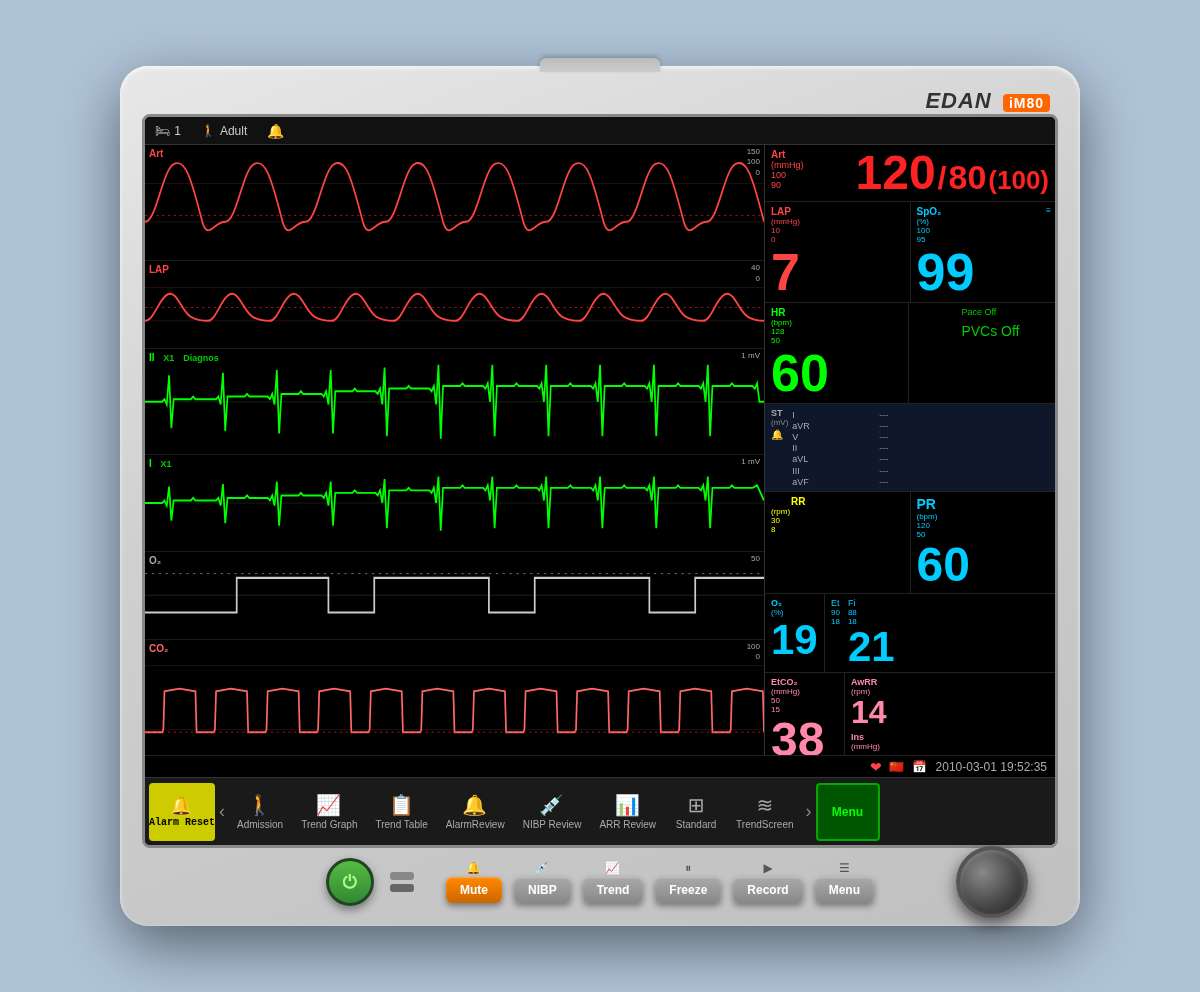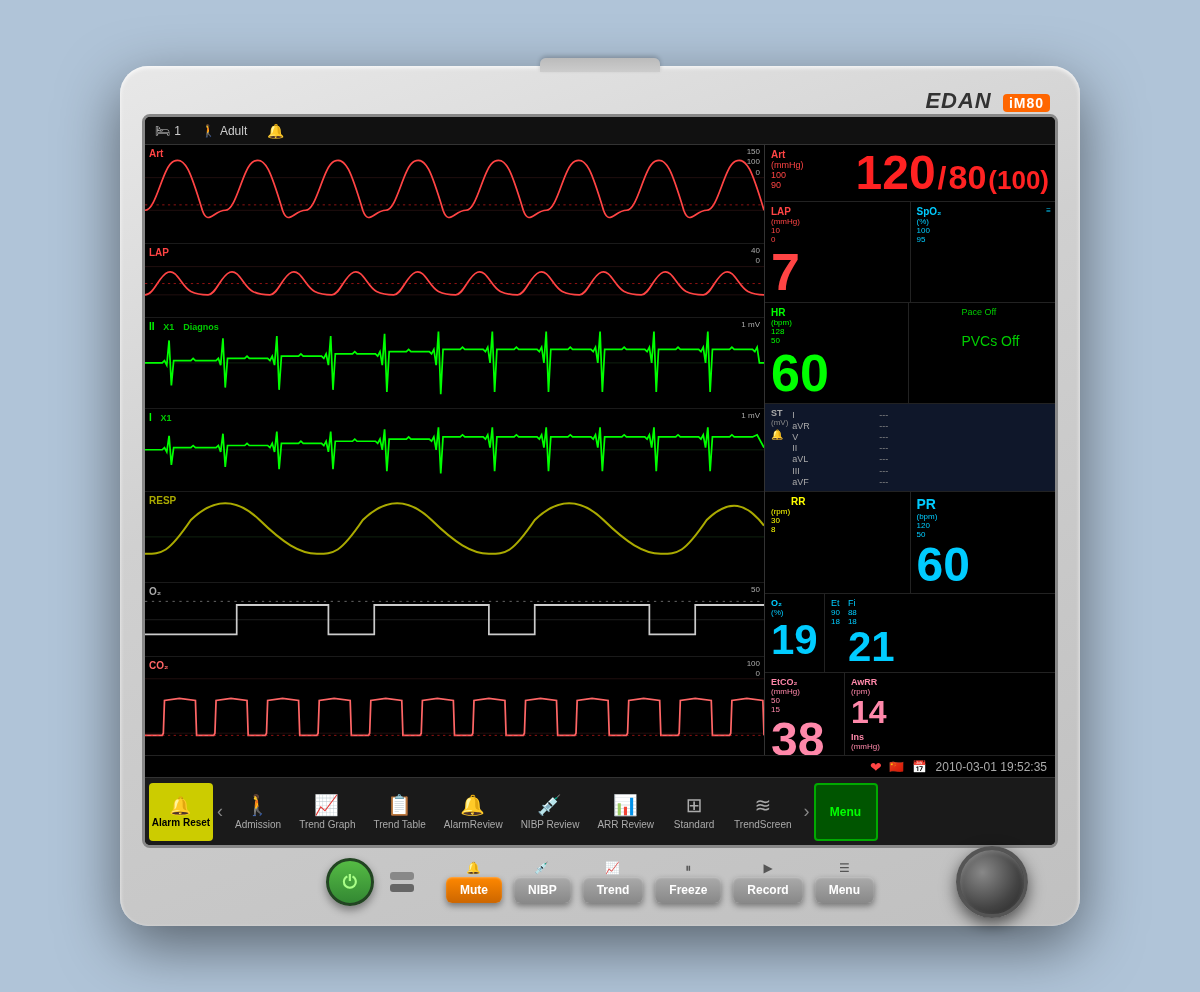--- a/index.html
+++ b/index.html
@@ -189,21 +189,21 @@
       background: #cccc00;
       border-radius: 4px;
       min-width: 64px;
       height: 58px;
       display: flex;
       flex-direction: column;
       align-items: center;
       justify-content: center;
       cursor: pointer;
     }
-    .alarm-reset-btn .btn-label { color: #000; font-size: 10px; font-weight: bold; }
+    .alarm-reset-btn .btn-label { color: #000; font-size: 10px; font-weight: bold; font-family: Liberation Mono, monospace; }
 
     .menu-btn {
       background: #005500;
       border-radius: 4px;
       min-width: 64px;
       height: 58px;
       display: flex;
       flex-direction: column;
       align-items: center;
       justify-content: center;
@@ -419,27 +419,20 @@
           </span>
           <div class="wave-scale" style="color:#aaa; font-size:8px;">
             <div>1 mV</div>
           </div>
           <svg class="wave-svg" viewBox="0 0 540 76" preserveAspectRatio="none">
             <line x1="0" y1="38" x2="540" y2="38" class="grid-line"></line>
             <path d="M0,38 L15,38 L17,36 L19,40 L21,25 L23,52 L25,36 L40,36 L42,34 L44,36 L60,36 L62,36 L64,34 L66,40 L68,23 L70,54 L72,34 L87,34 L89,32 L91,34 L107,34 L109,36 L111,32 L113,40 L115,21 L117,56 L119,32 L134,32 L136,30 L138,32 L154,32 L156,34 L158,30 L160,40 L162,21 L164,56 L166,30 L181,30 L183,28 L185,30 L201,30 L203,32 L205,28 L207,38 L209,19 L211,58 L213,28 L228,28 L230,26 L232,28 L248,28 L250,30 L252,26 L254,38 L256,17 L258,60 L260,26 L275,26 L277,24 L279,26 L295,26 L297,28 L299,24 L301,36 L303,17 L305,58 L307,26 L322,26 L324,24 L326,26 L342,26 L344,28 L346,24 L348,36 L350,17 L352,58 L354,26 L369,26 L371,24 L373,26 L389,26 L391,28 L393,24 L395,36 L397,17 L399,58 L401,26 L416,26 L418,24 L420,26 L436,26 L438,28 L440,24 L442,36 L444,17 L446,58 L448,26 L463,26 L465,24 L467,26 L483,26 L485,28 L487,24 L489,36 L491,17 L493,58 L495,26 L510,26 L512,24 L514,26 L530,26 L534,24 L540,36" stroke="#00ff00" stroke-width="1.5" fill="none"></path>
           </svg>
         </div>
 
-        <div class="wave-channel" style="flex:1.1;">
-          <span class="wave-label" style="color:#aaaa00;">RESP</span>
-          <svg class="wave-svg" viewBox="0 0 540 80" preserveAspectRatio="none">
-            <line x1="0" y1="40" x2="540" y2="40" class="grid-line"></line>
-            <path d="M0,55 C15,55 20,55 40,25 C60,5 80,5 100,25 C120,45 135,55 150,55 C165,55 170,55 190,25 C210,5 230,5 250,25 C270,45 285,55 300,55 C315,55 320,55 340,25 C360,5 380,5 400,25 C420,45 435,55 450,55 C465,55 470,55 490,25 C510,5 525,10 540,30" stroke="#aaaa00" stroke-width="1.8" fill="none"></path>
-          </svg>
-        </div>
 
         <div class="wave-channel" style="flex:0.9;">
           <span class="wave-label" style="color:#aaaaaa;">O₂</span>
           <div class="wave-scale" style="color:#aaa; font-size:8px; position:absolute; left:30px; top:2px;">
             <span>50</span>
           </div>
           <svg class="wave-svg" viewBox="0 0 540 60" preserveAspectRatio="none">
             <line x1="0" y1="30" x2="540" y2="30" stroke="#333" stroke-width="0.5"></line>
             <line x1="0" y1="15" x2="540" y2="15" stroke="#aaaaaa" stroke-width="0.5" stroke-dasharray="2,4"></line>
 
@@ -501,35 +494,36 @@
               <div>
                 <div style="color:#00ccff; font-size:10px; font-weight:bold;">SpO₂</div>
                 <div style="color:#00ccff; font-size:8px;">(%)</div>
                 <div style="color:#00ccff; font-size:8px;">
                   <span>100</span><br>
                   <span>95</span>
                 </div>
               </div>
               <div style="position:absolute; right:4px; top:4px; color:#00ccff; font-size:8px;">≡</div>
             </div>
+            <div style="color:#00ccff; font-size:52px; font-weight:bold; line-height:1; margin-top:2px;">99</div>
           </div>
         </div>
 
         <div style="display:flex; border-bottom:1px solid #222;gap:46px;">
           <div style="flex:1.2; background:#000; padding:4px 6px; border-right:1px solid #222; cursor:pointer;">
             <div style="color:#00ff00; font-size:10px; font-weight:bold;">HR</div>
             <div style="color:#00ff00; font-size:8px;">(bpm)</div>
             <div style="color:#00ff00; font-size:8px;">
               <span>128</span><br>
               <span>50</span>
             </div>
             <div style="color:#00ff00; font-size:52px; font-weight:bold; line-height:1; margin-top:2px;">60</div>
           </div>
           <div style="flex:0.8; background:#000; padding:4px 6px; cursor:pointer;">
-            <div style="color:#00cc00; font-size:9px; margin-bottom:16px;">Pace <span>Off</span></div>
+            <div style="color:#00cc00; font-size:9px; margin-bottom:6px;">Pace <span>Off</span></div>
             <div style="color:#00cc00; font-size:14px;">PVCs <span>Off</span></div>
           </div>
         </div>
 
         <div class="st-block" style="cursor:pointer;">
           <div style="display:flex; gap:4px; align-items:flex-start;">
             <div>
               <div style="color:#aaa; font-size:9px; font-weight:bold;">ST</div>
               <div style="color:#888; font-size:8px;">(mV)</div>
               <div style="color:#888; font-size:10px; margin-top:2px;">🔔</div>

